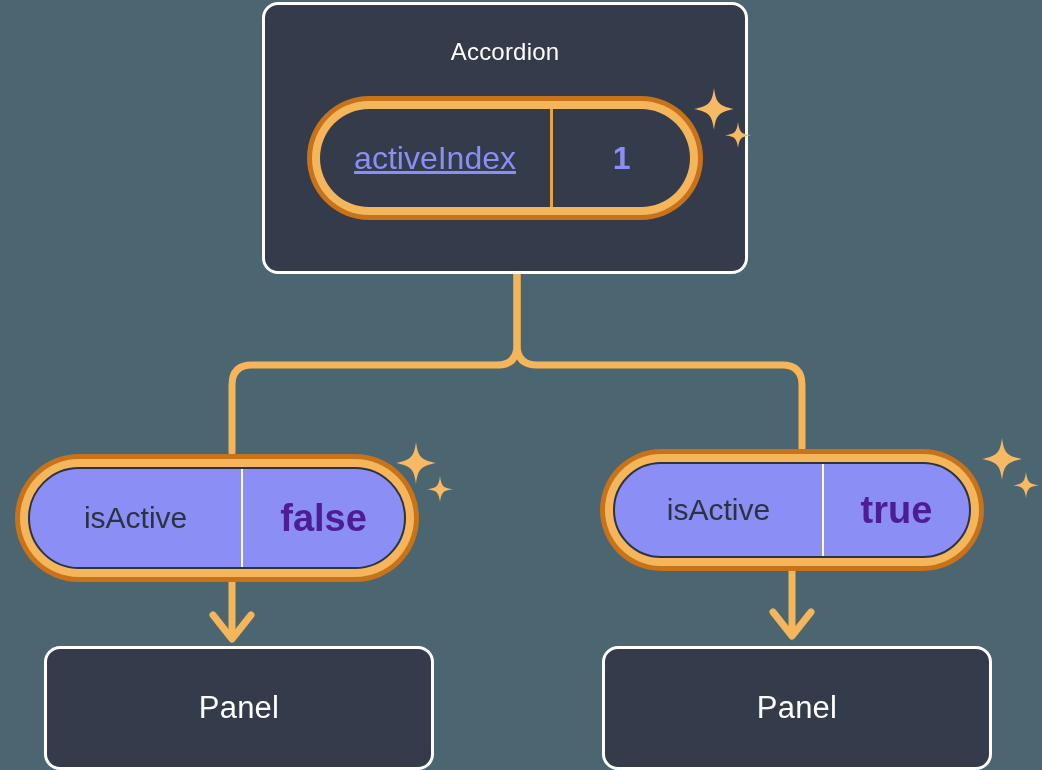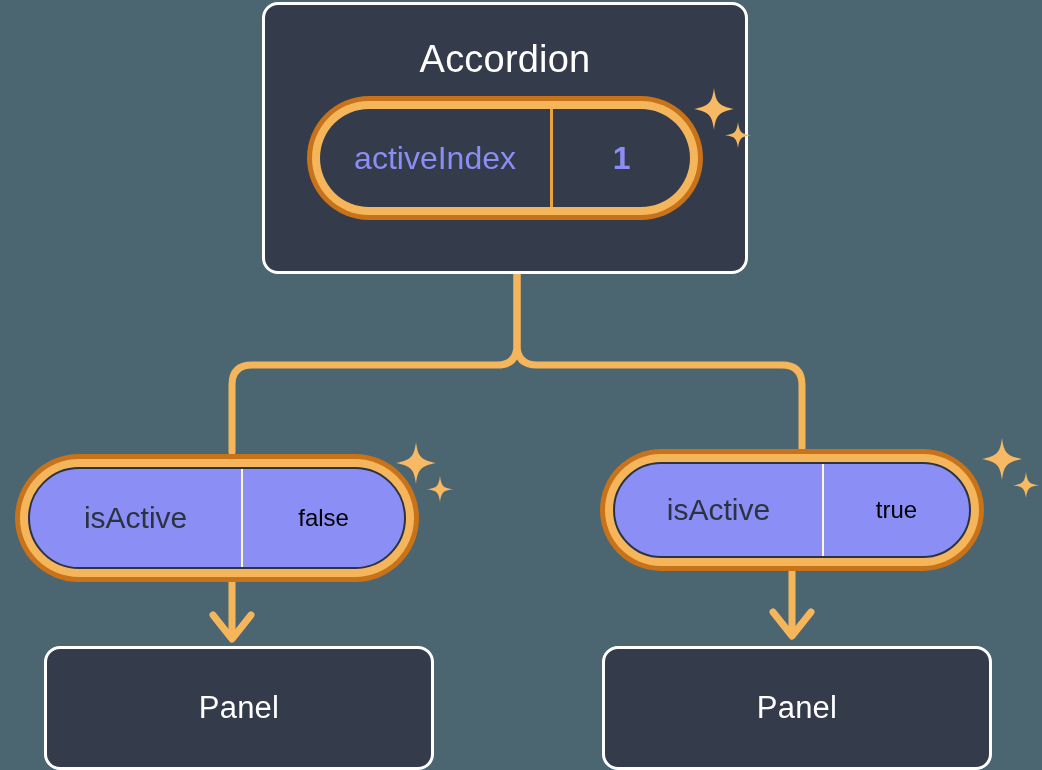--- a/index.html
+++ b/index.html
@@ -30,21 +30,21 @@
   
   .node-box {
     position: absolute;
     background: #343b4a;
     border: 3px solid #ffffff;
     border-radius: 16px;
     box-sizing: border-box;
   }
   .node-title {
     color: #ffffff;
-    font-size: 38px;
+    font-size: 24px;
     font-weight: 400;
     text-align: center;
     letter-spacing: 0.2px;
     white-space: nowrap;
   }
 
   #accordion-box {
     left: 262px;
     top: 2px;
     width: 486px;
@@ -109,42 +109,43 @@
   }
   #pill-accordion .pill-inner {
     background: #343b4a;
     border: 0;
   }
   #pill-accordion .pill-key {
     flex: 0 0 63%;
     color: #8b8ef5;
     font-size: 32px;
     border-right: 3px solid #e9a33f;
+    text-decoration: underline;
   }
   #pill-accordion .pill-val {
     flex: 1 1 auto;
     color: #8b8ef5;
     font-size: 32px;
     font-weight: 700;
   }
 
   
   .pill-purple .pill-inner {
     background: #8b8ef5;
     border: 2px solid #2c3340;
   }
   .pill-purple .pill-key {
     color: #2c3340;
     font-size: 30px;
     border-right: 2px solid #fef9c3;
   }
   .pill-purple .pill-val {
-    color: #000000;
-    font-size: 24px;
-    font-weight: 400;
+    color: #4c1d95;
+    font-size: 38px;
+    font-weight: 700;
   }
 
   #pill-left {
     left: 15px;
     top: 454px;
     width: 404px;
     height: 128px;
   }
   #pill-left .pill-key { flex: 0 0 57%; }
   #pill-left .pill-val { flex: 1 1 auto; }

